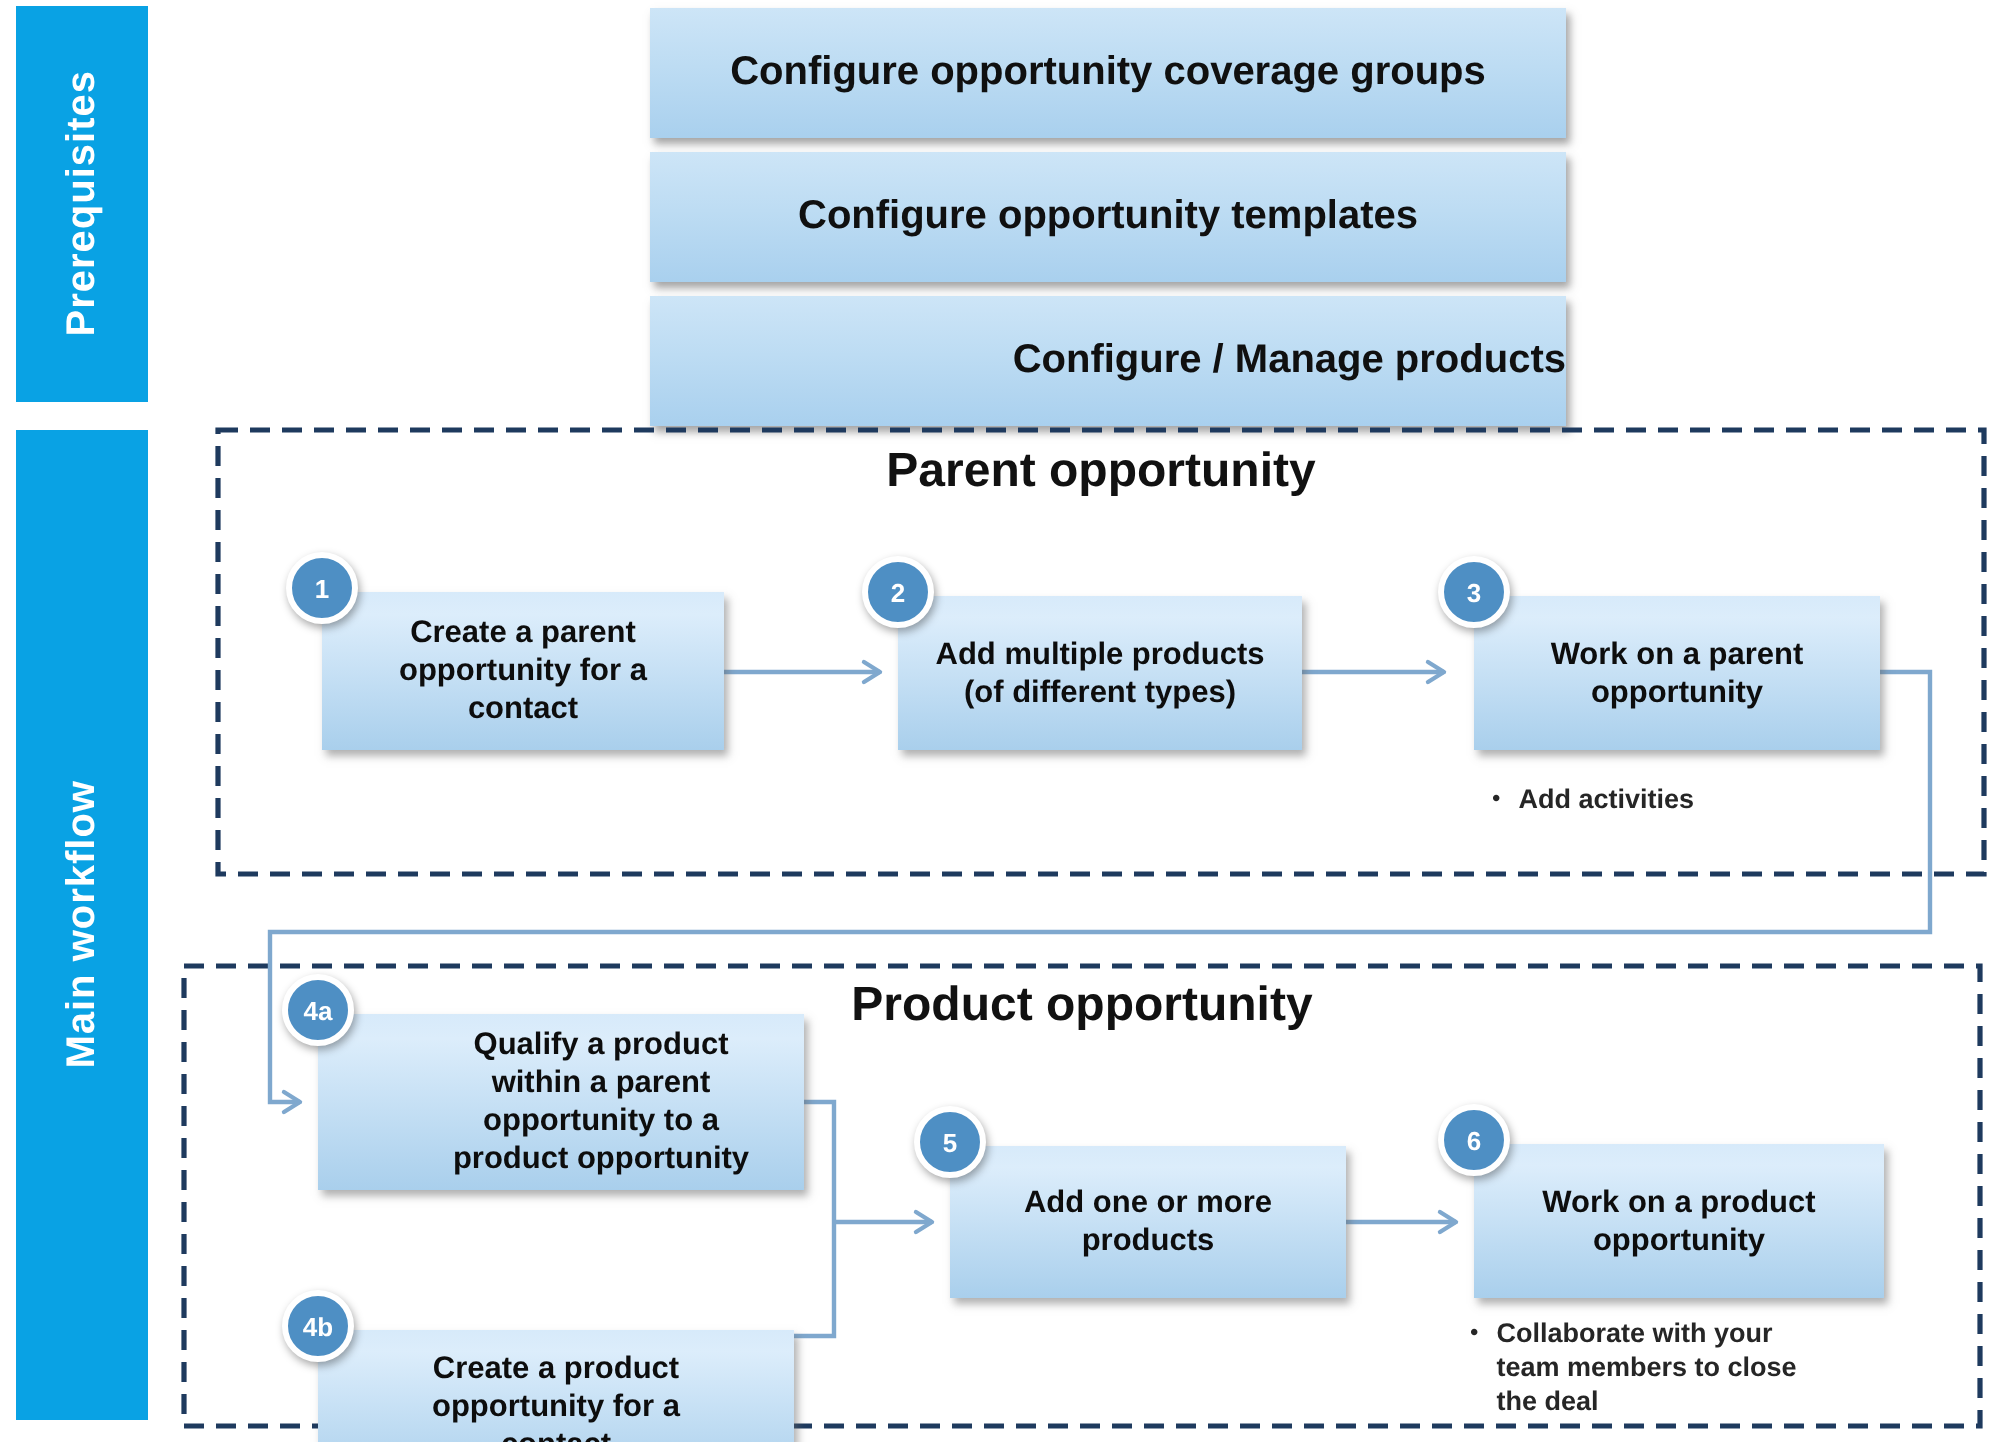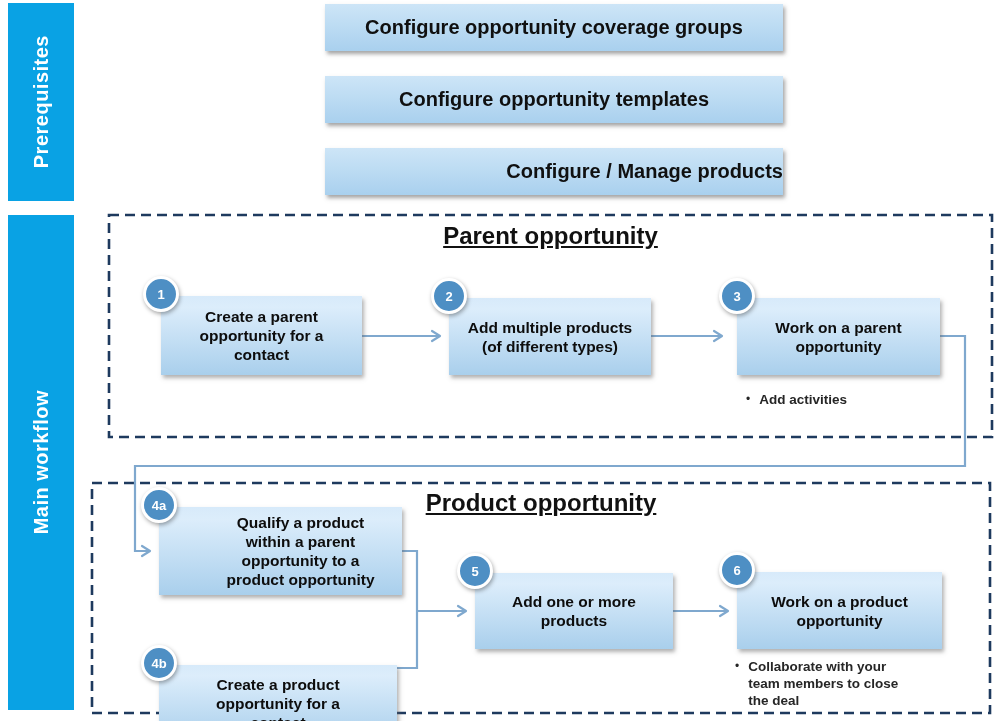--- a/index.html
+++ b/index.html
@@ -13,34 +13,34 @@
     display:flex;align-items:center;justify-content:center;
   }
   .vbar-prereq{top:3px;height:198px;}
   .vbar-main{top:215px;height:495px;}
   .vtext{
     writing-mode:vertical-rl;transform:rotate(180deg);
     color:#fff;font-weight:bold;font-size:20px;letter-spacing:.5px;white-space:nowrap;
   }
   
   .topbox{
-    position:absolute;left:325px;width:458px;height:47px;
+    position:absolute;left:325px;width:458px;height:65px;
     background:linear-gradient(180deg,#cde5f7 0%,#bddcf3 45%,#a9d0ee 100%);
     box-shadow:2px 3px 4px rgba(90,90,90,.55);
     display:flex;align-items:center;justify-content:center;
     font-weight:bold;font-size:20px;color:#101010;text-align:center;
   }
   .topbox-1{top:4px;}
   .topbox-2{top:76px;}
   .topbox-3{top:148px;justify-content:flex-end;}
   
   .overlay{position:absolute;left:0;top:0;width:997px;height:721px;z-index:1;}
   
   .sectitle{
-    position:absolute;text-align:center;font-weight:bold;font-size:24px;color:#111;z-index:2;text-decoration:underline;
+    position:absolute;text-align:center;font-weight:bold;font-size:24px;color:#111;z-index:2;
   }
   .sectitle-parent{left:109px;width:883px;top:222px;}
   .sectitle-product{left:92px;width:898px;top:489px;}
   
   .stepbox{
     position:absolute;z-index:2;
     background:linear-gradient(180deg,#d7eafa 0%,#dcedfb 14%,#a9cfec 100%);
     box-shadow:2px 3px 4px rgba(100,100,100,.5);
     display:flex;align-items:center;justify-content:center;text-align:center;
     font-weight:bold;font-size:15.5px;line-height:19px;color:#0d0d0d;

